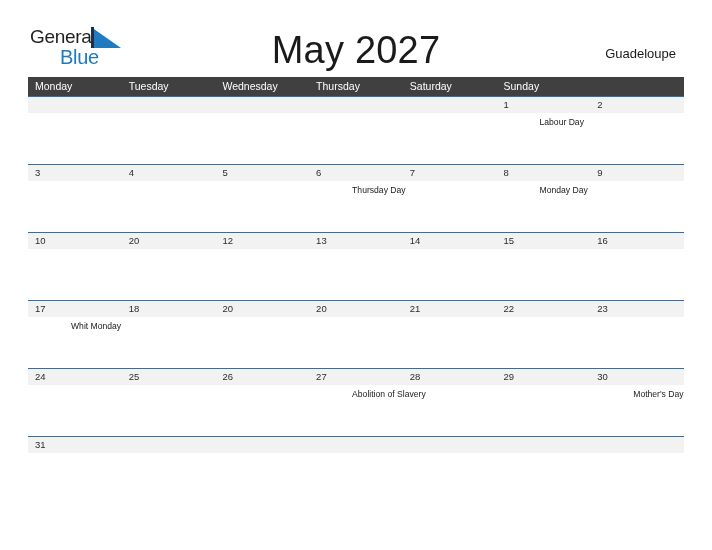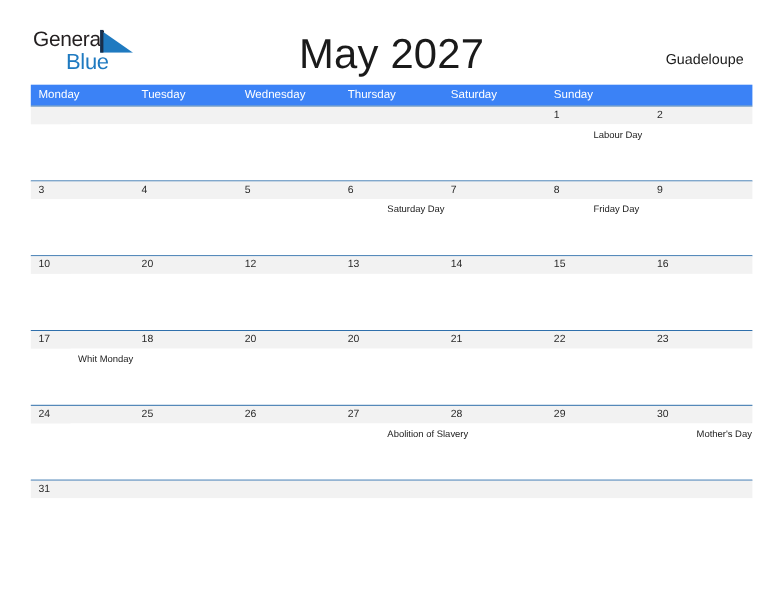--- a/index.html
+++ b/index.html
@@ -93,21 +93,21 @@
   .calendar {
     position: absolute;
     left: 28px;
     top: 77px;
     width: 656px;
   }
 
   .weekhead {
     display: flex;
     width: 100%;
-    background: #3b82f6;
+    background: #404040;
     height: 19px;
   }
   .weekhead .wh-cell {
     width: 14.2857%;
     color: #ffffff;
     font-size: 10.5px;
     line-height: 19px;
     padding-left: 7px;
     white-space: nowrap;
     overflow: hidden;
@@ -215,23 +215,23 @@
         <div class="dnum">5</div>
         <div class="dnum">6</div>
         <div class="dnum">7</div>
         <div class="dnum">8</div>
         <div class="dnum">9</div>
       </div>
       <div class="bodystrip">
         <div class="dev"></div>
         <div class="dev"></div>
         <div class="dev"></div>
-        <div class="dev">Saturday Day</div>
-        <div class="dev"></div>
-        <div class="dev">Friday Day</div>
+        <div class="dev">Thursday Day</div>
+        <div class="dev"></div>
+        <div class="dev">Monday Day</div>
         <div class="dev"></div>
       </div>
     </div>
 
     <div class="week wk-tall">
       <div class="datestrip">
         <div class="dnum">10</div>
         <div class="dnum">20</div>
         <div class="dnum">12</div>
         <div class="dnum">13</div>

